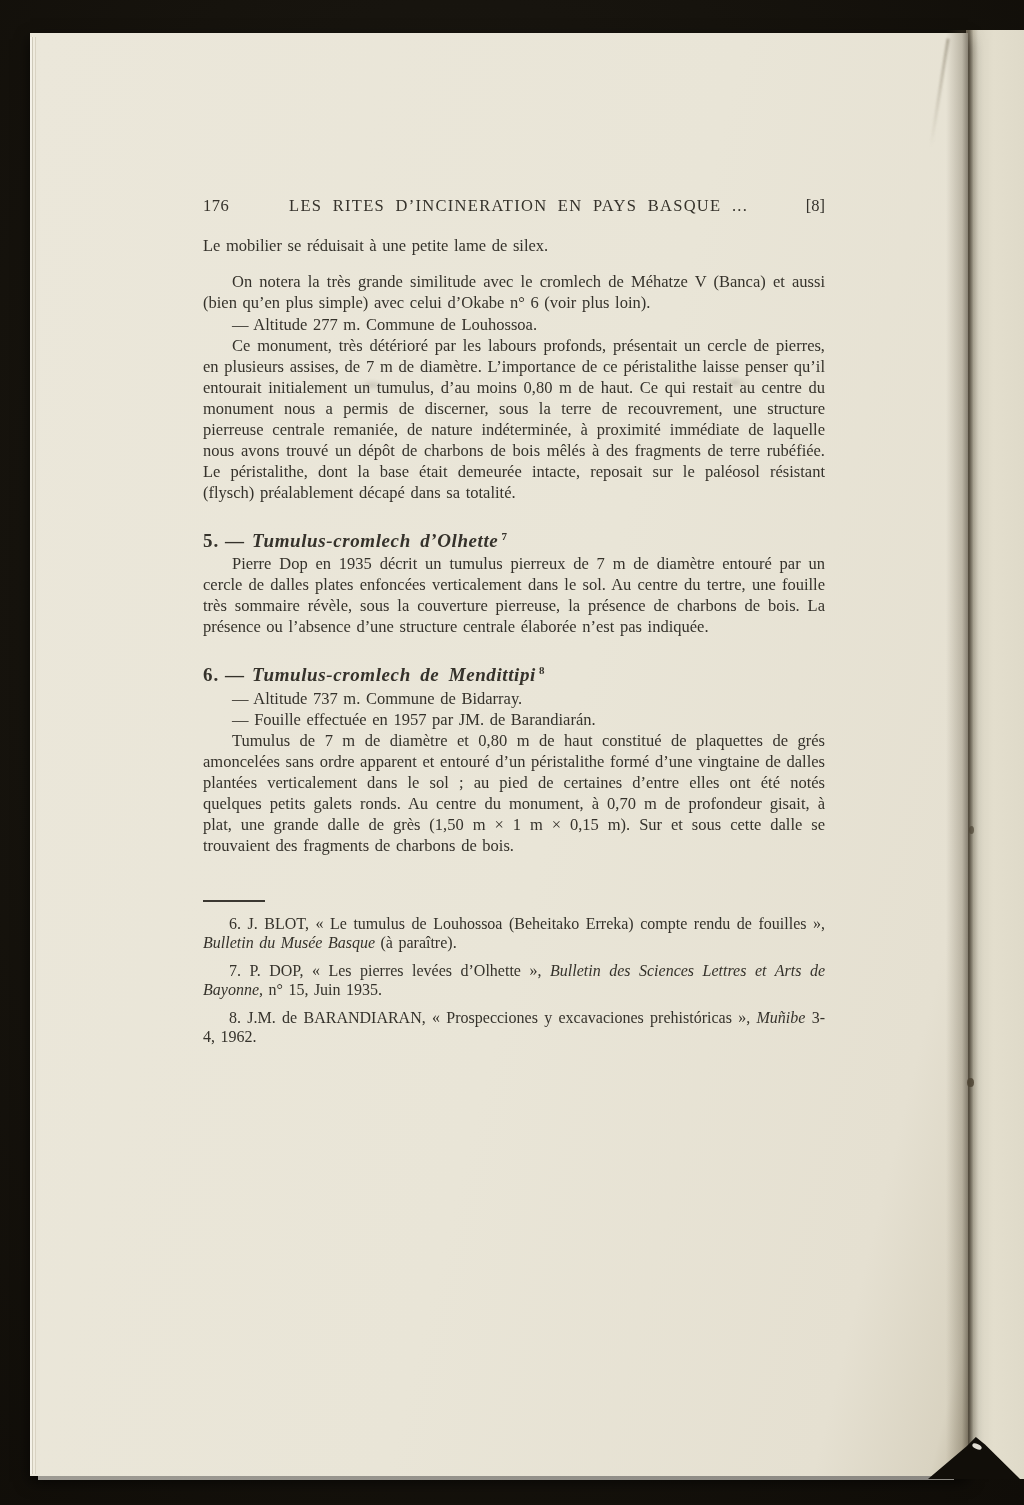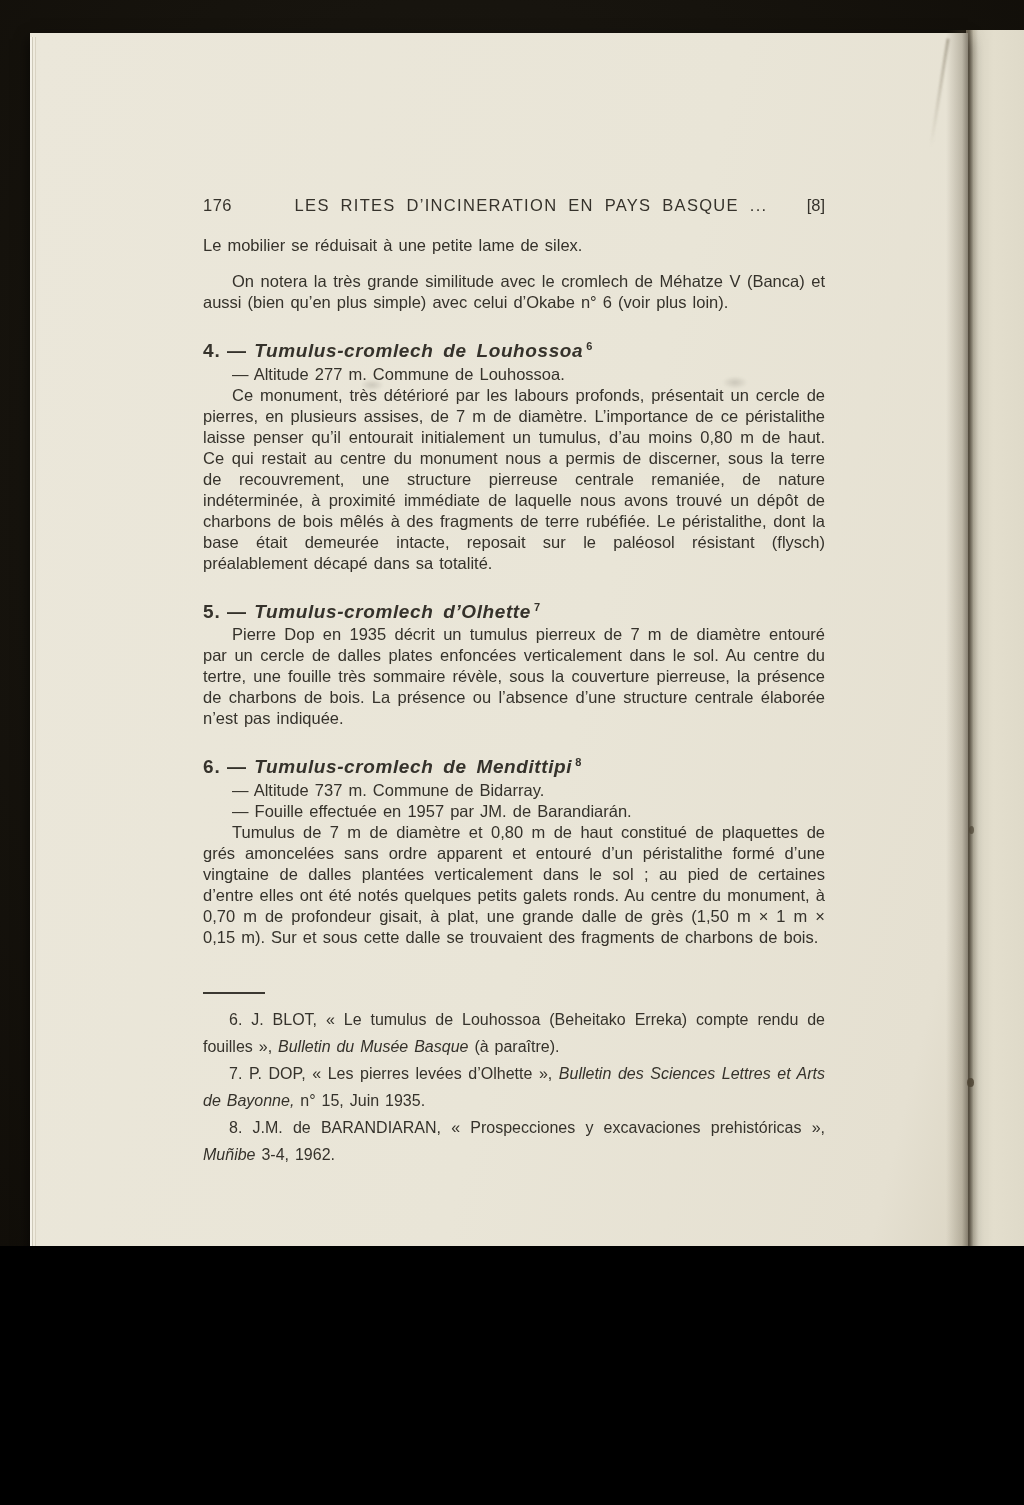--- a/index.html
+++ b/index.html
@@ -1,19 +1,19 @@
 <!DOCTYPE html>
 <html><head>
 <meta charset="utf-8">
 <style>
   html,body { margin:0; padding:0; background:#000; }
   .scene {
-    position:relative; width:1024px; height:1246px; overflow:hidden;
+    position:relative; width:1024px; height:1505px; overflow:hidden;
     background: radial-gradient(ellipse at 45% 40%, #1d1a14 0%, #16130d 55%, #100d08 100%);
-    font-family:Liberation Sans, sans-serif;
+    font-family:Liberation Serif, serif;
   }
   
   .facing-page {
     position:absolute; left:966px; top:30px; width:58px; height:1449px;
     background: linear-gradient(90deg, #a59c88 0px, #c9c3b1 5px, #dcd7c6 13px, #e3decd 28px, #dfdac9 58px);
   }
   
   .page {
     position:absolute; left:30px; top:33px; width:938px; height:1443px;
     background: linear-gradient(104deg, #ebe7da 0%, #e9e5d7 55%, #e5e0d1 88%, #d9d3c1 97%, #c0b8a3 100%);
@@ -57,37 +57,37 @@
   .smudge.m1 { left:330px; top:346px; width:24px; height:12px; }
   .smudge.m2 { left:692px; top:343px; width:26px; height:13px; }
 
   
   .content {
     position:absolute; left:173px; top:162px; width:622px; z-index:3;
     color:#35322b; font-size:16.5px; line-height:21px;
   }
   .running-head { display:flex; align-items:baseline; }
   .rh-num { width:86px; letter-spacing:.5px; }
-  .rh-title { flex:1; text-align:center; letter-spacing:1.3px; word-spacing:5px; white-space:nowrap; }
+  .rh-title { flex:1; letter-spacing:1.3px; word-spacing:5px; white-space:nowrap; }
   .rh-issue { width:52px; text-align:right; }
 
   p { margin:0; text-align:justify; text-indent:29px; word-spacing:1.5px; }
   p.noindent { text-indent:0; }
   .mt-intro { margin-top:19px; }
   .mt-para  { margin-top:15px; }
   .sec-head { margin:26px 0 0 0; font-size:19px; line-height:24px; white-space:nowrap; }
   .sec-head .num { letter-spacing:1px; }
   .sec-head .title { font-style:italic; letter-spacing:.6px; word-spacing:4px; margin-left:7px; }
   sup.ref { font-size:11px; vertical-align:super; line-height:0; margin-left:3px; }
   .meta { margin-top:1px; text-align:left; }
   .meta + .meta { margin-top:0; }
   .meta + p, .sec-para { }
 
   .fn-rule { width:62px; height:2px; background:#3b3831; margin:44px 0 12px 0; }
-  .footnote { font-size:16px; line-height:27px; text-indent:26px; }
+  .footnote { font-size:16px; line-height:19px; text-indent:26px; margin-top:9px; }
   .footnote .it { font-style:italic; }
 </style>
 </head>
 <body>
 
 <div class="scene">
 
   <div class="facing-page"></div>
   <div class="page">
 
@@ -98,21 +98,20 @@
 
       <div class="running-head">
         <span class="rh-num">176</span>
         <span class="rh-title">LES RITES D’INCINERATION EN PAYS BASQUE ...</span>
         <span class="rh-issue">[8]</span>
       </div>
 
       <p class="noindent mt-intro">Le mobilier se réduisait à une petite lame de silex.</p>
       <p class="mt-para">On notera la très grande similitude avec le cromlech de Méhatze V (Banca) et aussi (bien qu’en plus simple) avec celui d’Okabe n° 6 (voir plus loin).</p>
 
-      <h3 class="sec-head"><span class="num">4. —</span><span class="title">Tumulus-cromlech de Louhossoa</span><sup class="ref">6</sup></h3>
       <p class="meta">— Altitude 277 m. Commune de Louhossoa.</p>
       <p class="sec-para">Ce monument, très détérioré par les labours profonds, présentait un cercle de pierres, en plusieurs assises, de 7 m de diamètre. L’importance de ce péristalithe laisse penser qu’il entourait initialement un tumulus, d’au moins 0,80 m de haut. Ce qui restait au centre du monument nous a permis de discerner, sous la terre de recouvrement, une structure pierreuse centrale remaniée, de nature indéterminée, à proximité immédiate de laquelle nous avons trouvé un dépôt de charbons de bois mêlés à des fragments de terre rubéfiée. Le péristalithe, dont la base était demeurée intacte, reposait sur le paléosol résistant (flysch) préalablement décapé dans sa totalité.</p>
 
       <h3 class="sec-head"><span class="num">5. —</span><span class="title">Tumulus-cromlech d’Olhette</span><sup class="ref">7</sup></h3>
       <p class="sec-para">Pierre Dop en 1935 décrit un tumulus pierreux de 7 m de diamètre entouré par un cercle de dalles plates enfoncées verticalement dans le sol. Au centre du tertre, une fouille très sommaire révèle, sous la couverture pierreuse, la présence de charbons de bois. La présence ou l’absence d’une structure centrale élaborée n’est pas indiquée.</p>
 
       <h3 class="sec-head"><span class="num">6. —</span><span class="title">Tumulus-cromlech de Mendittipi</span><sup class="ref">8</sup></h3>
       <p class="meta">— Altitude 737 m. Commune de Bidarray.</p>
       <p class="meta">— Fouille effectuée en 1957 par JM. de Barandiarán.</p>
       <p class="sec-para">Tumulus de 7 m de diamètre et 0,80 m de haut constitué de plaquettes de grés amoncelées sans ordre apparent et entouré d’un péristalithe formé d’une vingtaine de dalles plantées verticalement dans le sol ; au pied de certaines d’entre elles ont été notés quelques petits galets ronds. Au centre du monument, à 0,70 m de profondeur gisait, à plat, une grande dalle de grès (1,50 m × 1 m × 0,15 m). Sur et sous cette dalle se trouvaient des fragments de charbons de bois.</p>

